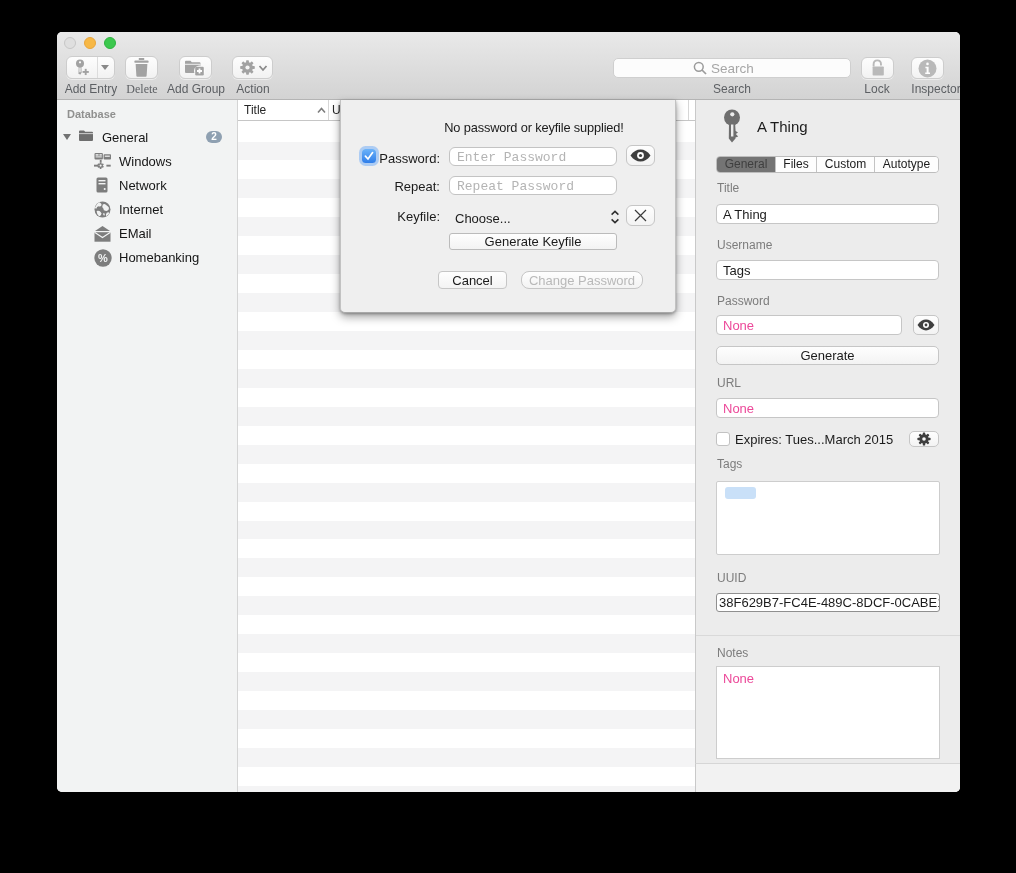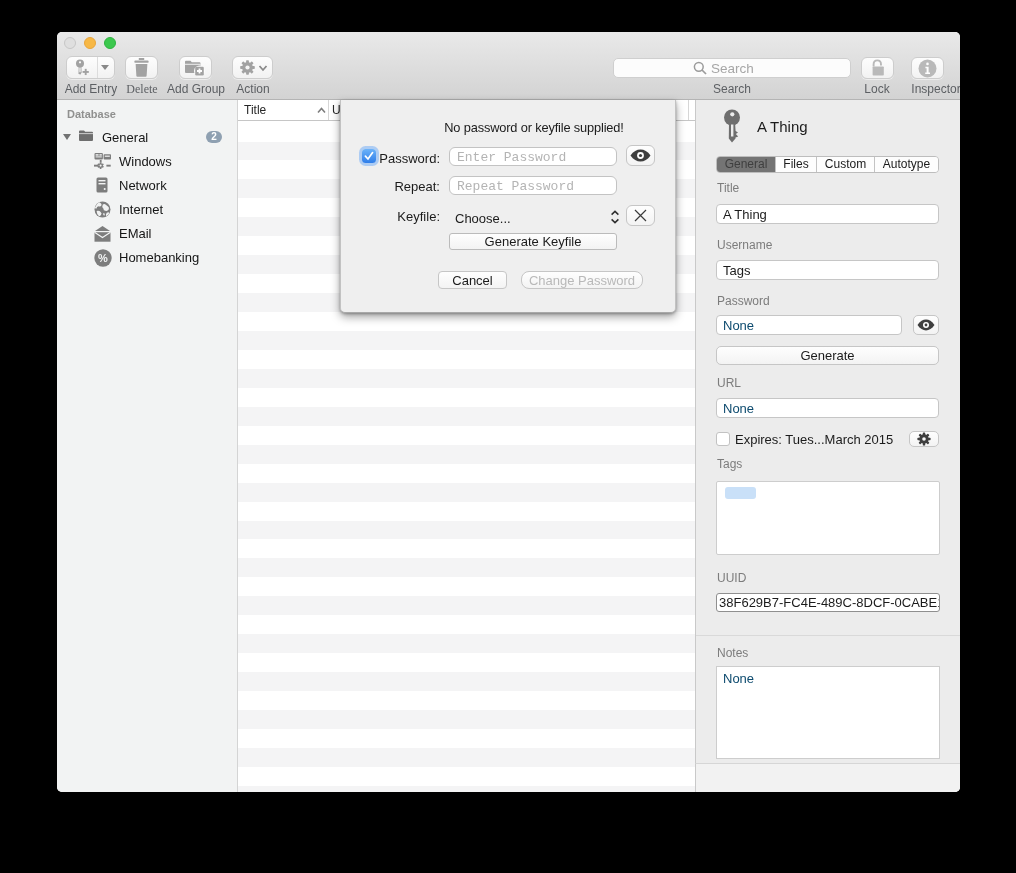--- a/index.html
+++ b/index.html
@@ -43,21 +43,21 @@
   .thead{position:absolute;left:0;top:0;width:458px;height:20px;background:#fff;
          border-bottom:1px solid #c6c6c6;font-size:12px;color:#262626;}
   .stripe{position:absolute;left:0;width:458px;height:18.95px;background:#f4f4f5;}
 
   
   .insp{position:absolute;left:638px;top:68px;width:265px;height:692px;background:#ececec;
         border-left:1px solid #c9c9c9;box-sizing:border-box;}
   .ilab{position:absolute;font-size:12px;color:#7c7c7c;}
   .ifield{position:absolute;background:#fff;border:1px solid #c6c6c6;border-radius:4px;
           box-sizing:border-box;font-size:13px;color:#1b1b1b;padding:2px 6px 0 6px;line-height:16px;}
-  .ph{color:#0c4a6e;}
+  .ph{color:#ec4899;}
   .ibtn{position:absolute;background:linear-gradient(#fefefe,#f3f3f3);border:1px solid #c6c6c6;
         border-radius:5px;box-sizing:border-box;}
 
   
   .sheet{position:absolute;left:340px;top:100px;width:336px;height:213px;background:#efefef;
          border-radius:0 0 5px 5px;border:1px solid #c2c2c2;border-bottom-color:#a8a8a8;border-top:none;box-sizing:border-box;
          box-shadow:0 4px 10px rgba(0,0,0,.36),0 1px 3px rgba(0,0,0,.3);}
   .dfield{position:absolute;background:#fff;border:1px solid #c3c3c3;border-radius:6px;
           box-sizing:border-box;}
   .dlabel{position:absolute;font-size:13px;color:#1b1b1b;text-align:right;}

